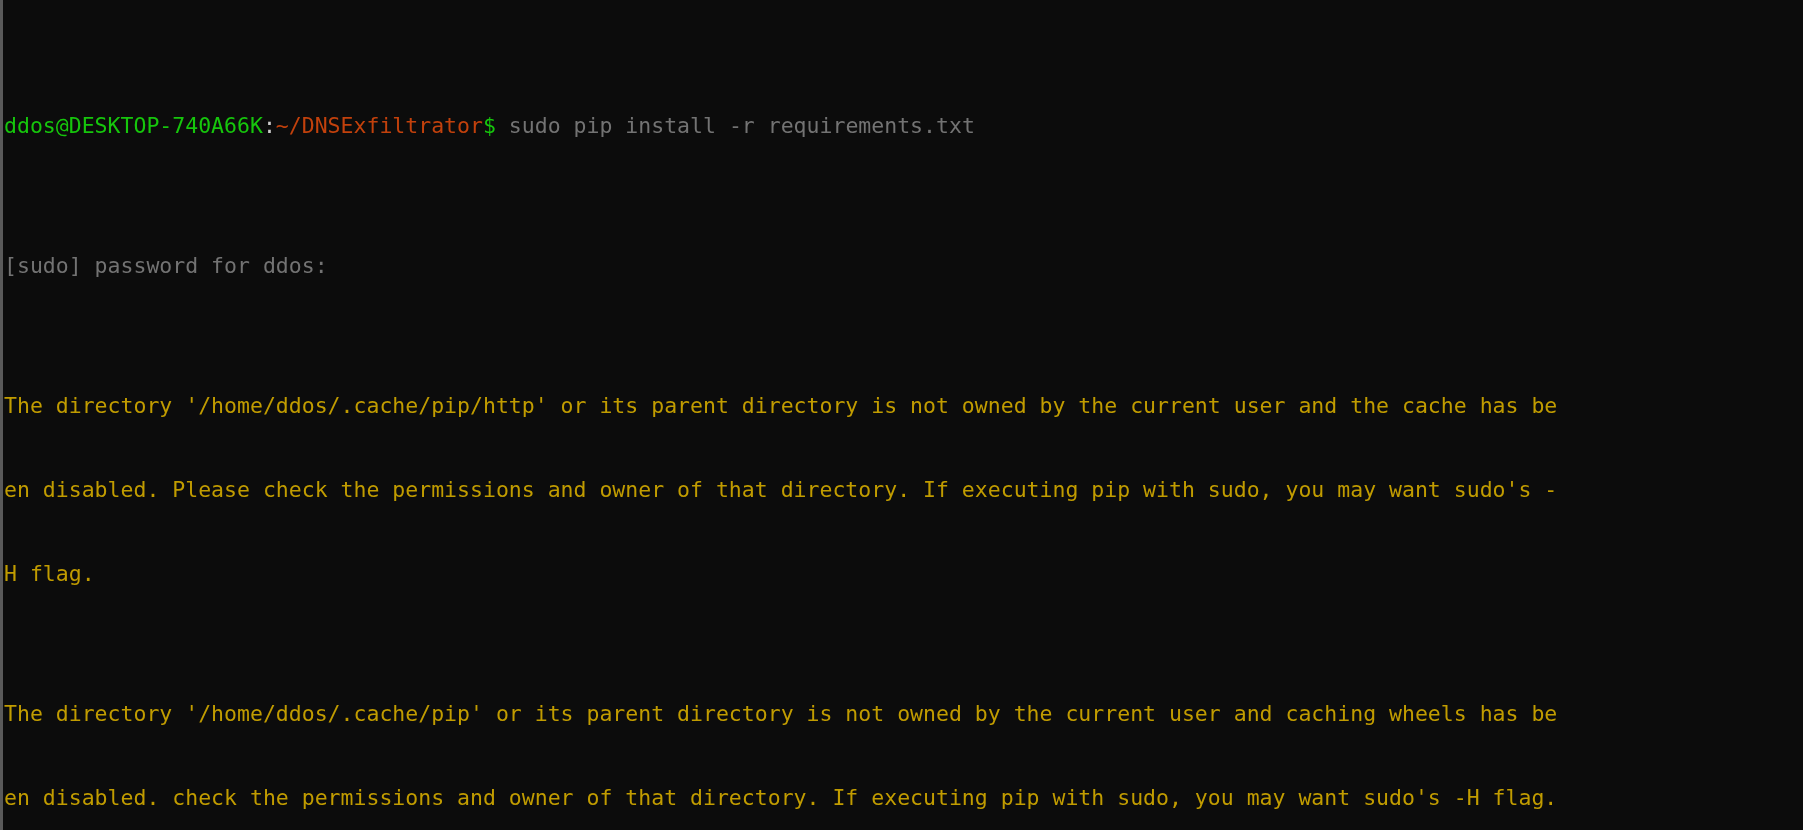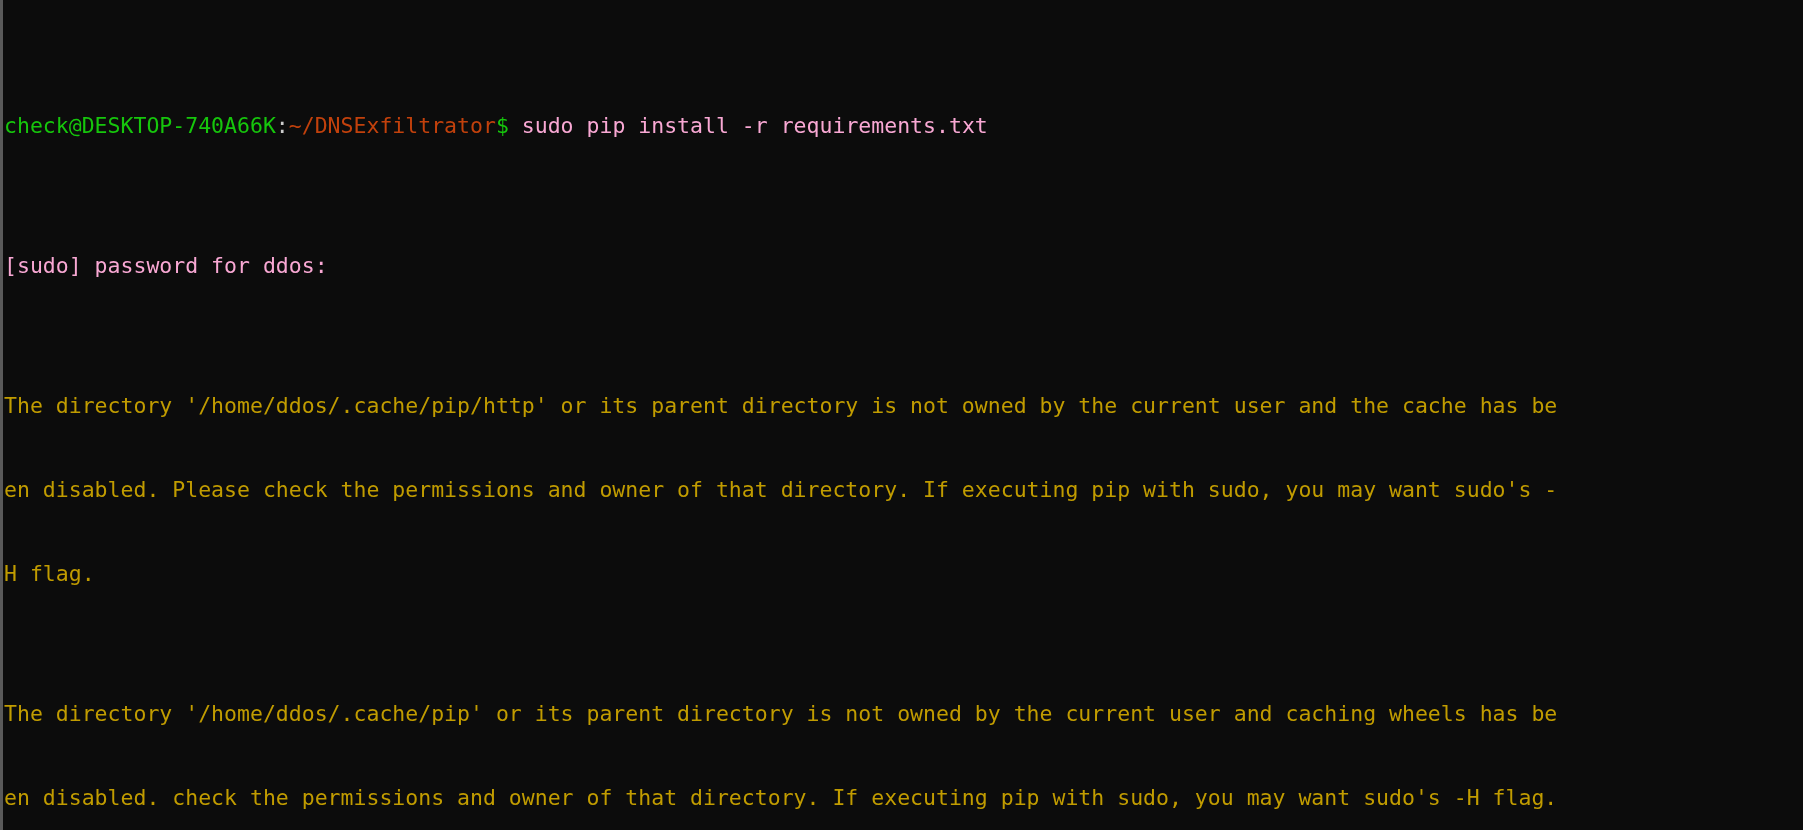--- a/index.html
+++ b/index.html
@@ -30,34 +30,34 @@
     width: 1806px;
     padding-left: 1px;
     white-space: pre;
   }
   .row {
     height: 28px;
     white-space: pre;
     overflow: hidden;
   }
   
-  .c-default { color: #f9a8d4; }
+  .c-default { color: #737373; }
   .c-green   { color: #16c60c; }
   .c-blue    { color: #c2410c; }
   .c-yellow  { color: #c19c00; }
   .c-white   { color: #cccccc; }
 </style>
 </head>
 <body>
 
 <div id="terminal">
   <div id="screen">
 
     
-    <div class="row"><span class="c-green">check@DESKTOP-740A66K</span><span class="c-white">:</span><span class="c-blue">~/DNSExfiltrator</span><span class="c-green">$</span><span class="c-default"> sudo pip install -r requirements.txt</span></div>
+    <div class="row"><span class="c-green">ddos@DESKTOP-740A66K</span><span class="c-white">:</span><span class="c-blue">~/DNSExfiltrator</span><span class="c-green">$</span><span class="c-default"> sudo pip install -r requirements.txt</span></div>
 
     
     <div class="row c-default">[sudo] password for ddos:</div>
 
     
     <div class="row c-yellow">The directory '/home/ddos/.cache/pip/http' or its parent directory is not owned by the current user and the cache has be</div>
     <div class="row c-yellow">en disabled. Please check the permissions and owner of that directory. If executing pip with sudo, you may want sudo's -</div>
     <div class="row c-yellow">H flag.</div>
 
     

